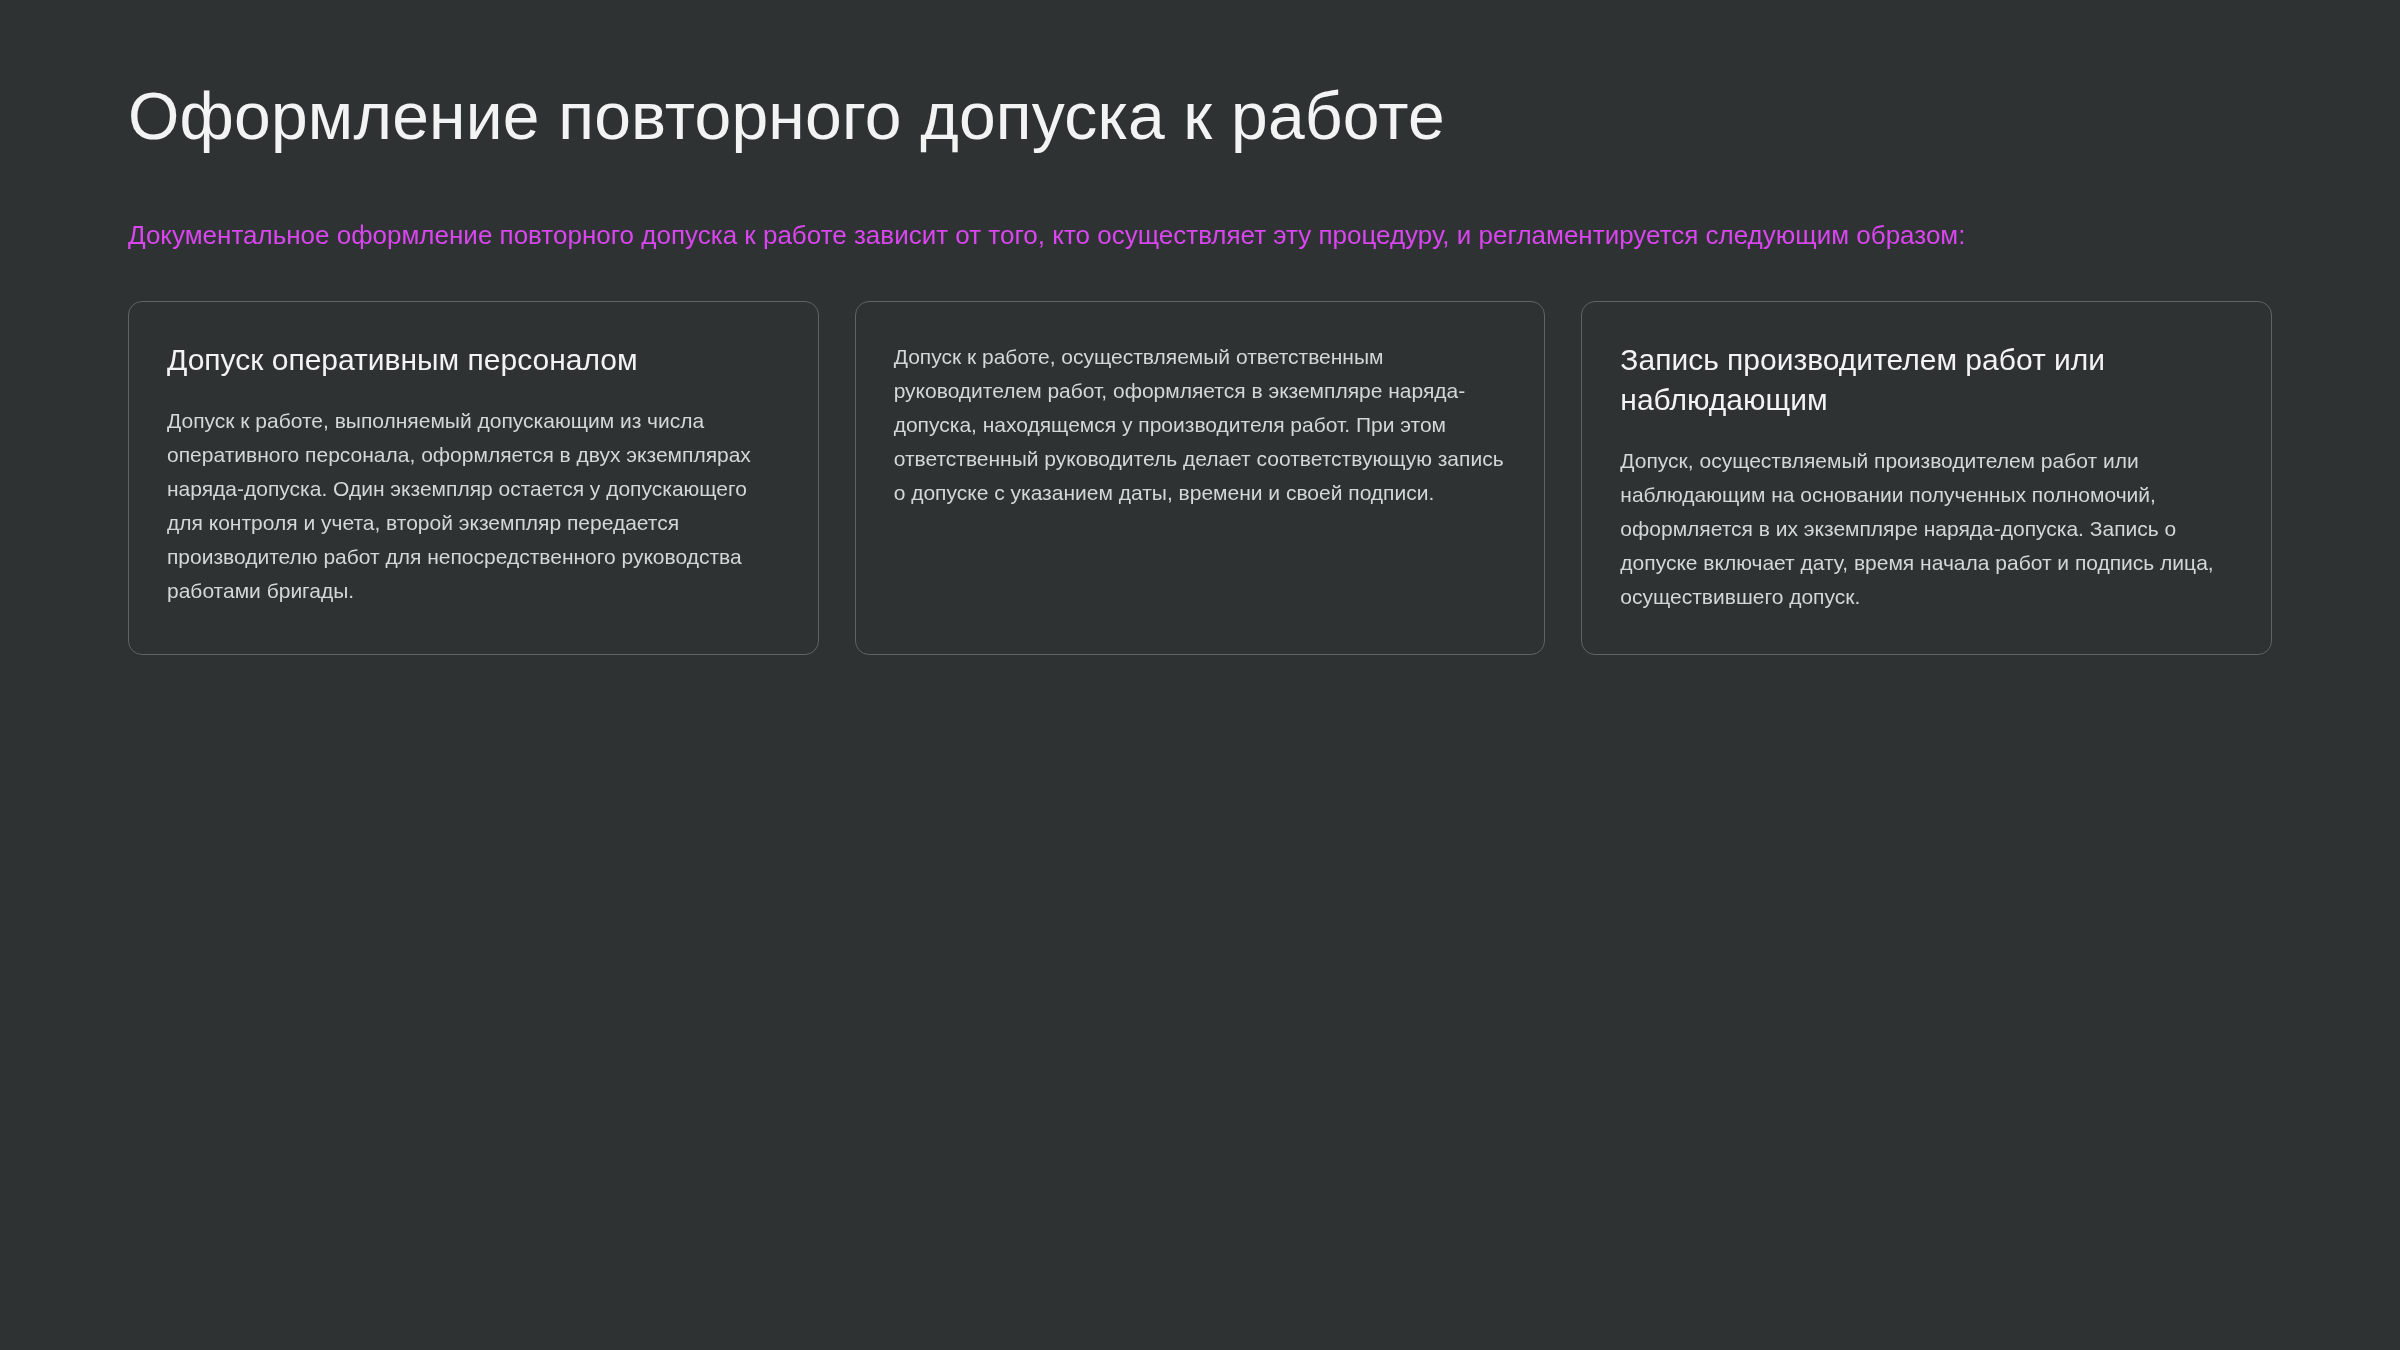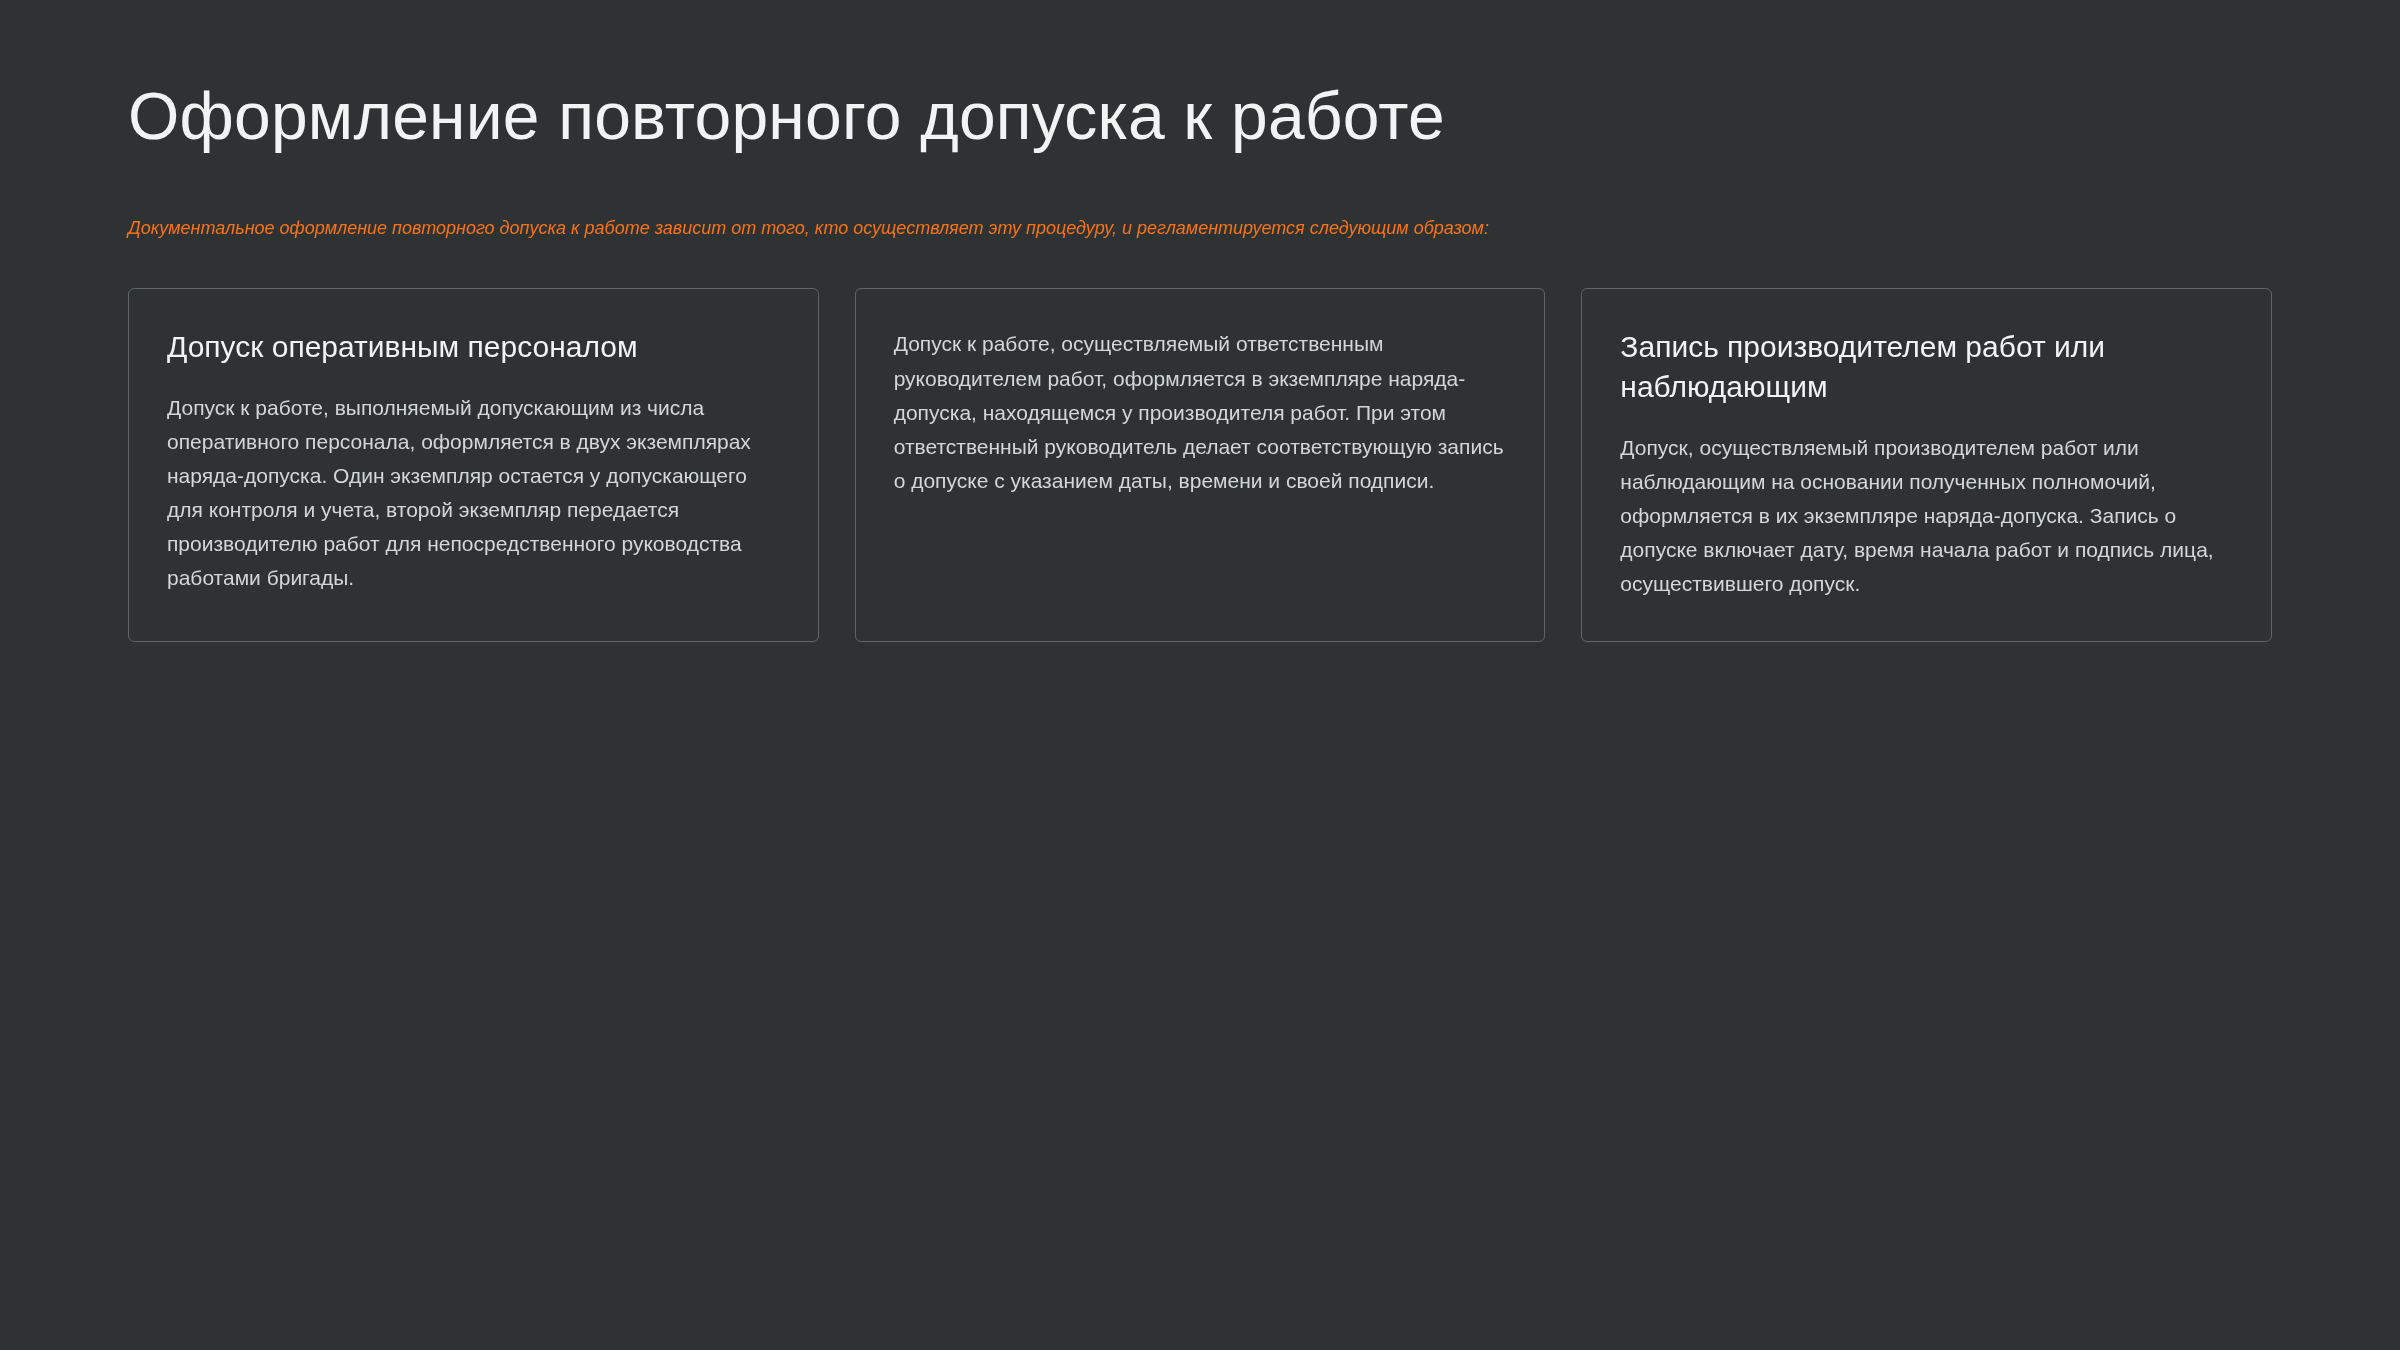--- a/index.html
+++ b/index.html
@@ -22,37 +22,36 @@
   }
   .page-title {
     font-size: 66px;
     font-weight: 400;
     line-height: 1.1;
     letter-spacing: 0.2px;
     color: #f2f4f4;
     margin: 0 0 62px 0;
   }
   .intro {
-    font-size: 18px;
+    font-size: 26px;
     line-height: 1.55;
-    color: #f97316;
+    color: #d946ef;
     margin: 0 0 46px 0;
     max-width: 2100px;
-    font-style: italic;
   }
   .cards {
     display: flex;
     gap: 36px;
     align-items: stretch;
   }
   .card {
     box-sizing: border-box;
     flex: 1 1 0;
     border: 1px solid #5e6363;
-    border-radius: 6px;
+    border-radius: 14px;
     padding: 38px 38px 40px 38px;
     background: #2e3232;
   }
   .card-title {
     font-size: 30px;
     font-weight: 400;
     line-height: 1.33;
     color: #f2f4f4;
     margin: 0 0 24px 0;
   }

